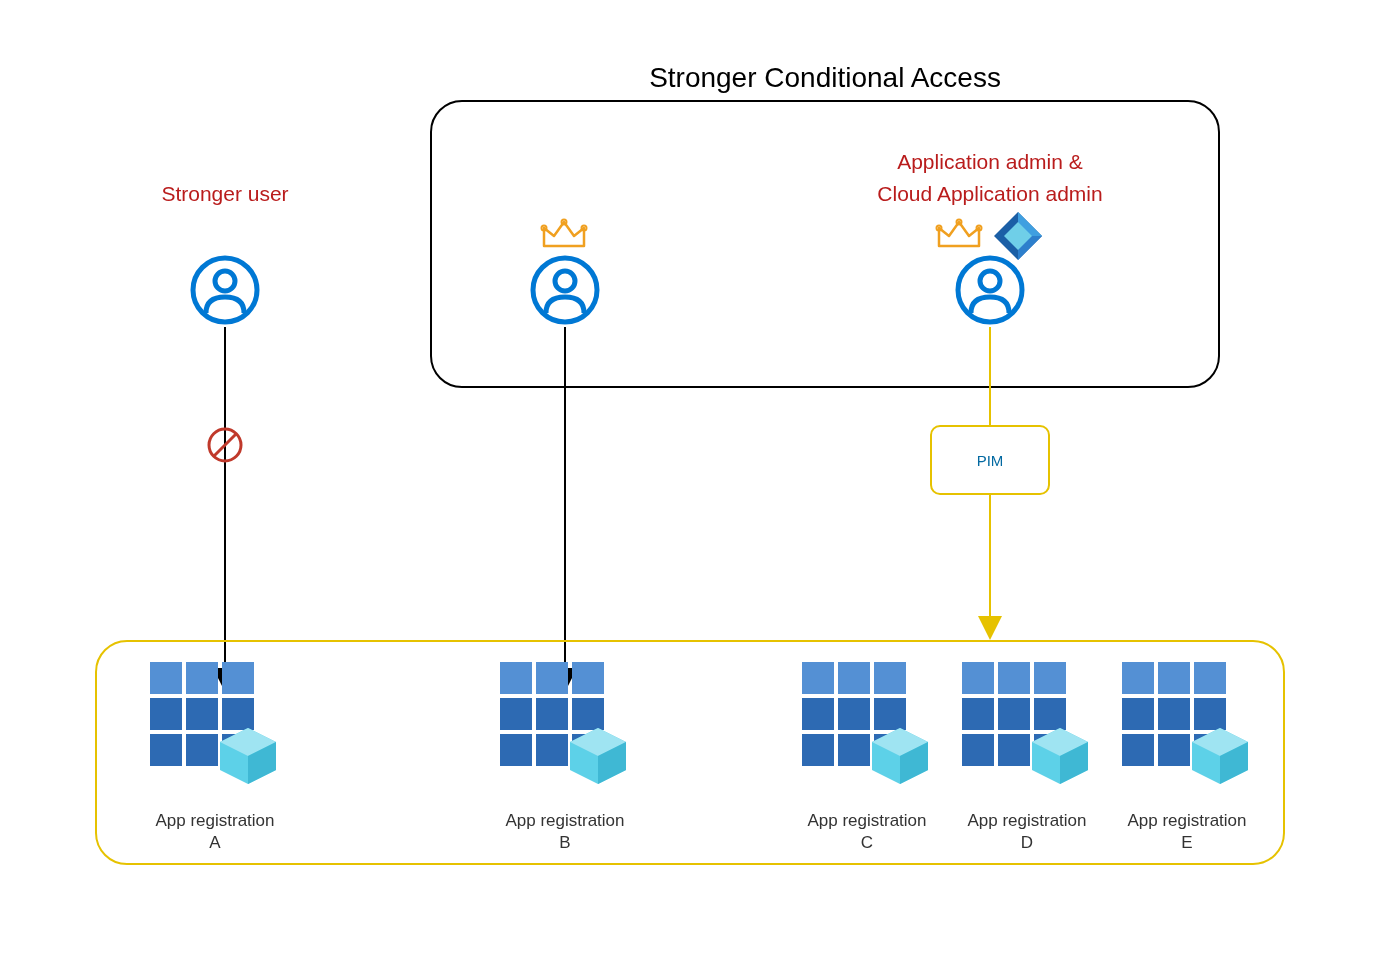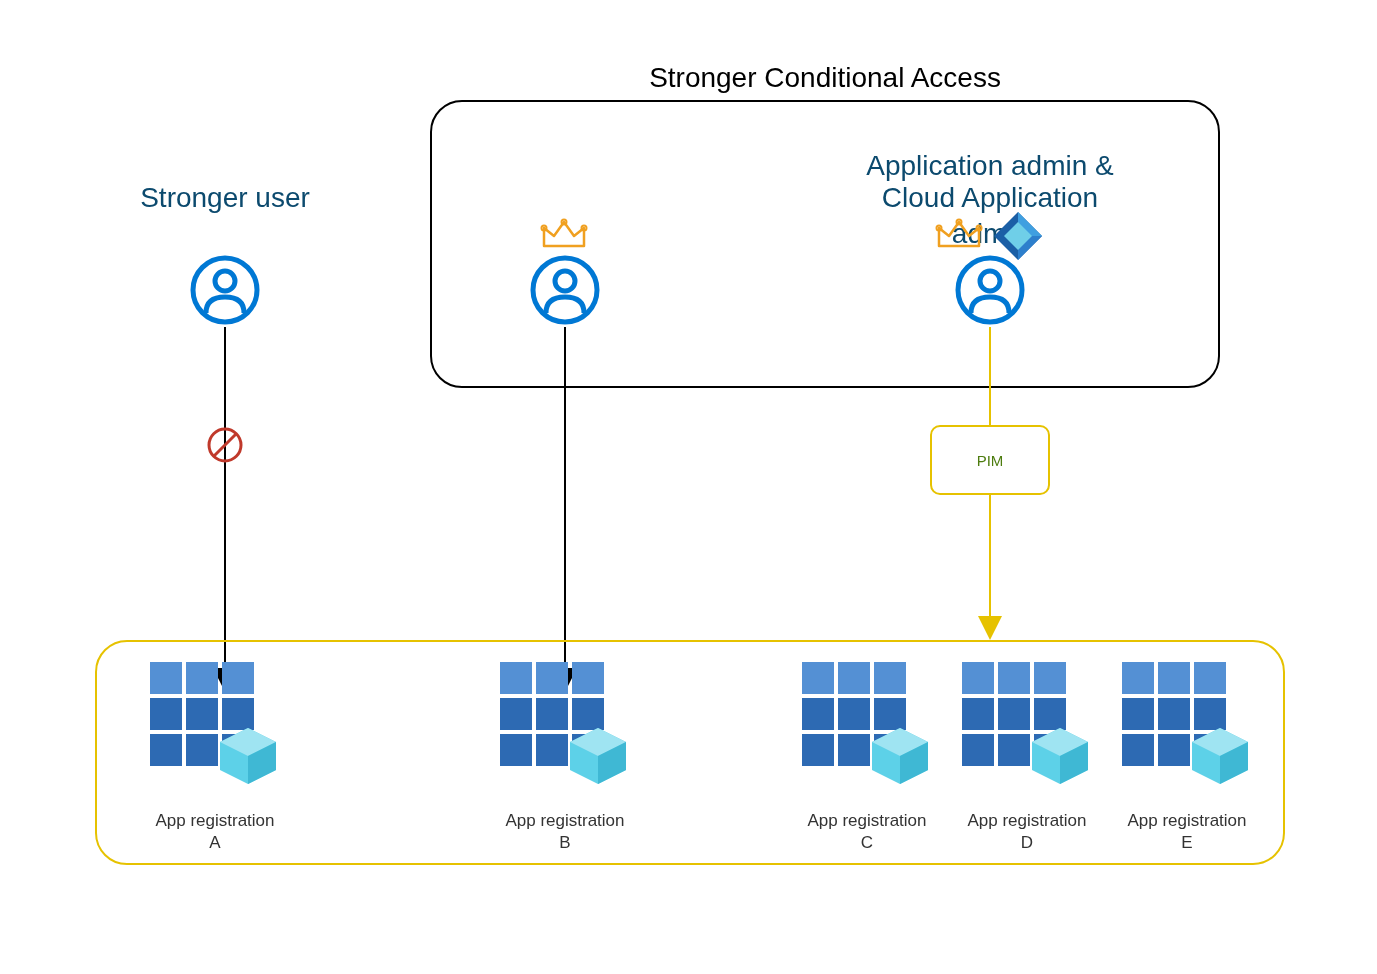--- a/index.html
+++ b/index.html
@@ -10,22 +10,22 @@
       font-family: Arial, Helvetica, sans-serif;
       position: relative;
     }
     .diagram {
       position: relative;
       width: 100%;
       height: 100%;
     }
     .label {
       position: absolute;
-      font-size: 28px;
-      color: #0c4a6e;
+      font-size: 21px;
+      color: #b91c1c;
       text-align: center;
       line-height: 1.3;
     }
     .title-label {
       font-size: 28px;
       color: #000;
     }
     .small-label {
       font-size: 17px;
       color: #333;
@@ -38,21 +38,21 @@
     }
     .pim-box {
       position: absolute;
       border: 2px solid #e6c200;
       border-radius: 10px;
       background: #fff;
       display: flex;
       align-items: center;
       justify-content: center;
       font-size: 15px;
-      color: #4d7c0f;
+      color: #0369a1;
     }
     .apps-container {
       position: absolute;
       border: 2px solid #e6c200;
       border-radius: 32px;
       background: transparent;
     }
     .user-icon {
       position: absolute;
       width: 70px;

